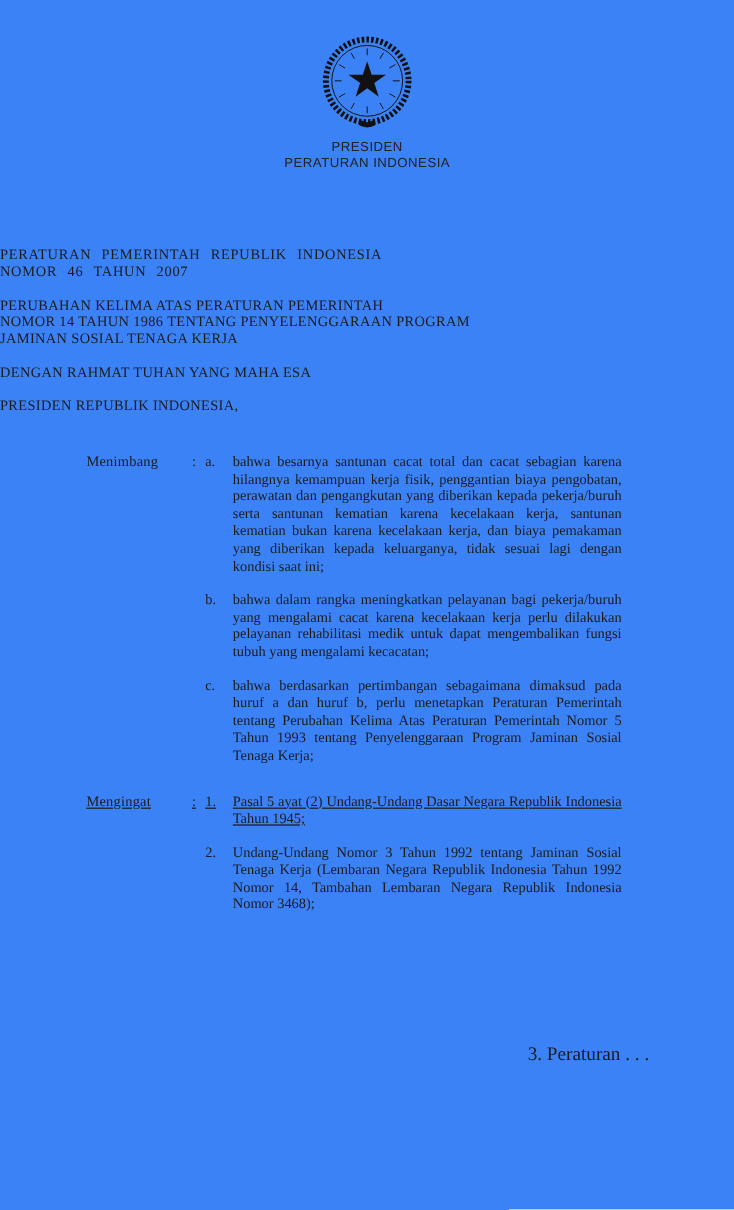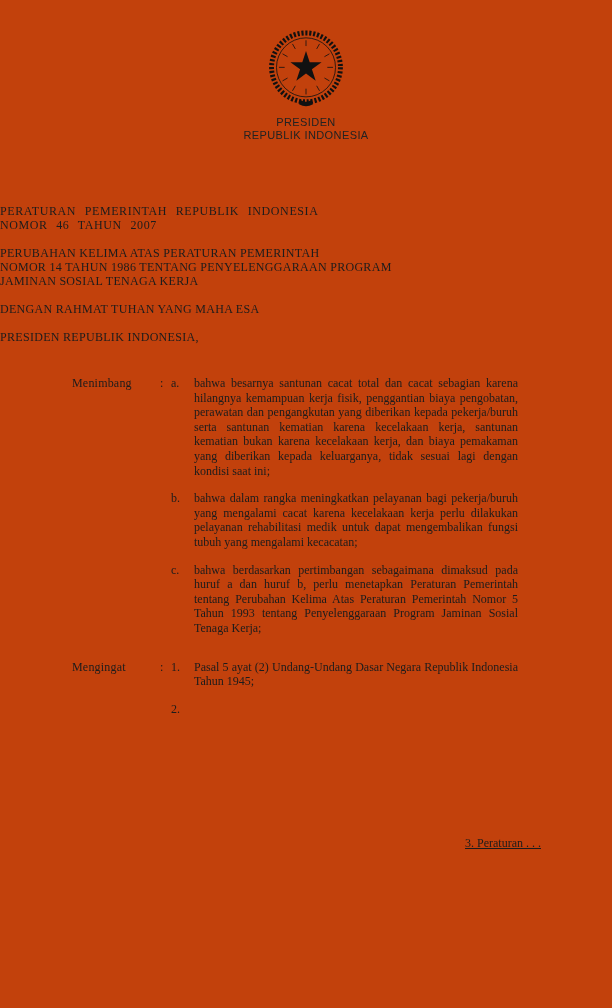--- a/index.html
+++ b/index.html
@@ -2,21 +2,21 @@
 <html><head>
 <meta charset="utf-8">
 <style>
   * { margin: 0; padding: 0; box-sizing: border-box; }
   html, body { background: #ffffff; }
   .page {
     position: relative;
     width: 612px;
     height: 1008px;
     margin: 0 auto;
-    background: #c2410c;
+    background: #3b82f6;
     color: #1c1c1c;
     font-family: "Liberation Serif", serif;
     overflow: hidden;
   }
   
   .letterhead { padding-top: 26px; text-align: center; }
   .emblem svg { width: 82px; height: 86px; display: inline-block; }
   .org-line {
     font-family: "Liberation Sans", sans-serif;
     font-size: 11px;
@@ -36,33 +36,32 @@
   .t-line.gap1 { margin-top: 14px; }
   
   .doc-body { margin-top: 32px; padding: 0 94px 0 72px; }
   .clause-row {
     display: grid;
     grid-template-columns: 88px 11px 23px 1fr;
     font-size: 12px;
     line-height: 14.6px;
     margin-bottom: 13px;
   }
-  .clause-row.section-gap { margin-top: 24px; }
+  .clause-row.section-gap { margin-top: 24px; text-decoration: underline; }
   .c-label { letter-spacing: 0.2px; }
   .c-colon { }
   .c-marker { }
   .c-text { text-align: justify; text-justify: inter-word; }
   
   .catchword {
     position: absolute;
-    top: 836px;
+    top: 872px;
     right: 71px;
-    font-size: 12px;
+    font-size: 16px;
     line-height: 14px;
-    text-decoration: underline;
   }
 </style>
 </head>
 <body>
 
 <div class="page">
 
   <header class="letterhead">
     <div class="emblem">
       <svg viewBox="0 0 100 100" aria-hidden="true">
@@ -80,21 +79,21 @@
           <line x1="37" y1="25.5" x2="33.5" y2="19.4"></line>
           <line x1="50" y1="22" x2="50" y2="15"></line>
           <line x1="63" y1="25.5" x2="66.5" y2="19.4"></line>
           <line x1="72.5" y1="35" x2="78.6" y2="31.5"></line>
         </g>
         <path d="M50,28 L54.5,41.9 L69,41.8 L57.2,50.3 L61.8,64.2 L50,55.6 L38.2,64.2 L42.8,50.3 L31,41.8 L45.5,41.9 Z" fill="#111"></path>
         <path d="M44,88 q6,4 12,0 l2.5,5 q-8.5,5 -17,0 Z" fill="#111"></path>
       </svg>
     </div>
     <div class="org-line">PRESIDEN</div>
-    <div class="org-line">REPUBLIK INDONESIA</div>
+    <div class="org-line">PERATURAN INDONESIA</div>
   </header>
 
   <section class="title-block">
     <div class="t-line spaced">PERATURAN PEMERINTAH REPUBLIK INDONESIA</div>
     <div class="t-line spaced">NOMOR 46 TAHUN 2007</div>
     <div class="t-line gap1">PERUBAHAN KELIMA ATAS PERATURAN PEMERINTAH</div>
     <div class="t-line">NOMOR 14 TAHUN 1986 TENTANG PENYELENGGARAAN PROGRAM</div>
     <div class="t-line">JAMINAN SOSIAL TENAGA KERJA</div>
     <div class="t-line gap1">DENGAN RAHMAT TUHAN YANG MAHA ESA</div>
     <div class="t-line gap1">PRESIDEN REPUBLIK INDONESIA,</div>
@@ -127,20 +126,21 @@
       <div class="c-label">Mengingat</div>
       <div class="c-colon">:</div>
       <div class="c-marker">1.</div>
       <div class="c-text">Pasal 5 ayat (2) Undang-Undang Dasar Negara Republik Indonesia Tahun 1945;</div>
     </div>
 
     <div class="clause-row">
       <div class="c-label"></div>
       <div class="c-colon"></div>
       <div class="c-marker">2.</div>
+      <div class="c-text">Undang-Undang Nomor 3 Tahun 1992 tentang Jaminan Sosial Tenaga Kerja (Lembaran Negara Republik Indonesia Tahun 1992 Nomor 14, Tambahan Lembaran Negara Republik Indonesia Nomor 3468);</div>
     </div>
 
   </section>
 
   <footer class="catchword">
     <span>3. Peraturan . . .</span>
   </footer>
 
 </div>
 

